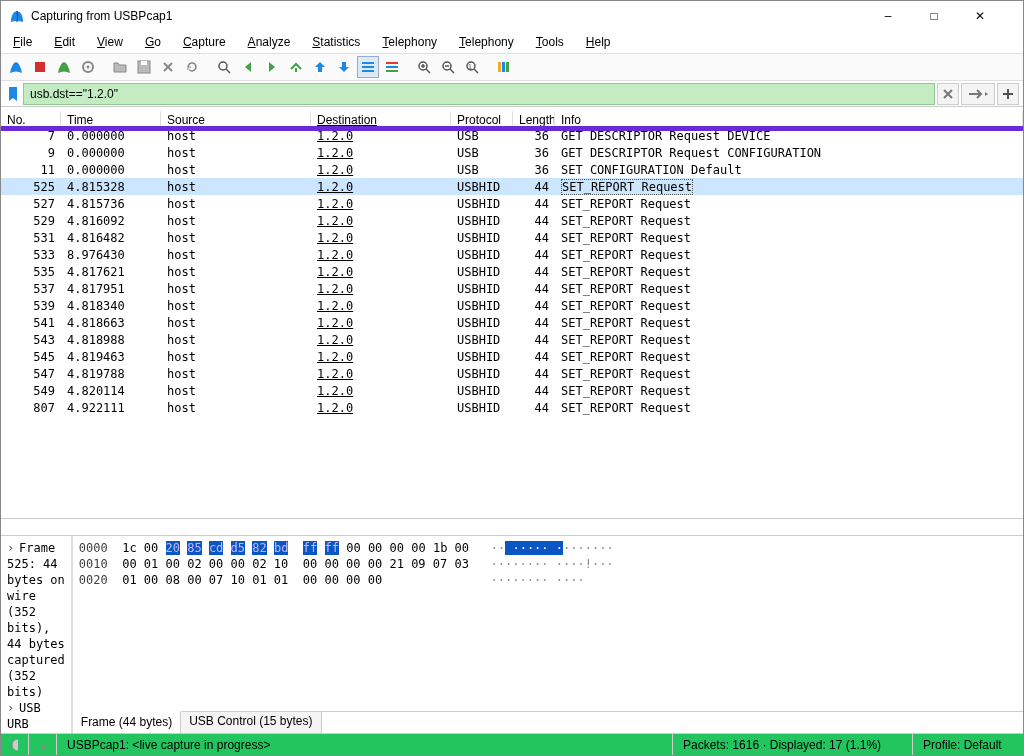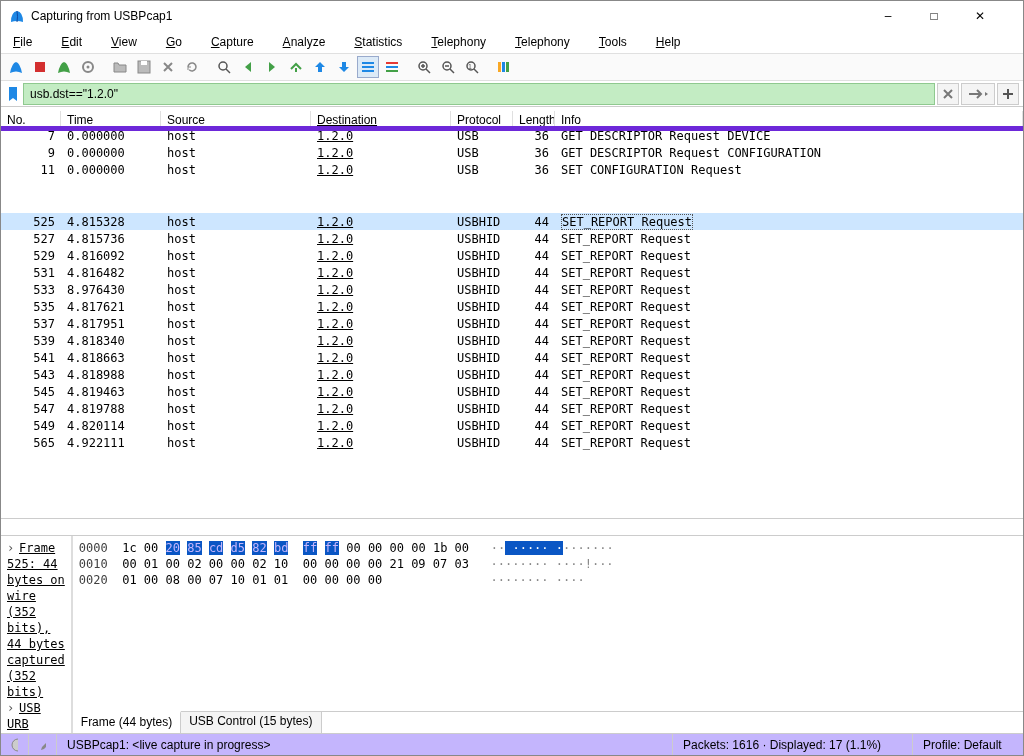--- a/index.html
+++ b/index.html
@@ -1,21 +1,21 @@
 <!DOCTYPE html>
 <html><head>
 <meta charset="utf-8">
 <style>
 * { box-sizing: border-box; margin: 0; padding: 0; }
 body { font-family: "Segoe UI", Tahoma, sans-serif; font-size: 12px; background: #fff; width: 1024px; height: 756px; display: flex; flex-direction: column; overflow: hidden; border: 1px solid #888; }
 .titlebar { height: 30px; display: flex; align-items: center; padding: 0 20px 0 8px; background: #fff; }
 .titlebar .app-icon { width: 16px; height: 16px; margin-right: 6px; display: inline-flex; }
 .titlebar .title { flex: 1; }
 .titlebar .winbtn { width: 46px; height: 30px; display: flex; align-items: center; justify-content: center; font-family: "Segoe UI Symbol", sans-serif; }
-.menubar { height: 22px; display: flex; align-items: center; padding: 0 6px; gap: 17px; }
+.menubar { height: 22px; display: flex; align-items: center; padding: 0 6px; gap: 10px; }
 .menubar span { padding: 2px 6px; }
 .menubar span::first-letter { text-decoration: underline; }
 .toolbar { height: 28px; display: flex; align-items: center; padding: 2px 4px; gap: 2px; border-top: 1px solid #e0e0e0; border-bottom: 1px solid #e0e0e0; background: #fafafa; }
 .toolbar .tbtn { width: 22px; height: 22px; display: flex; align-items: center; justify-content: center; border: 1px solid transparent; }
 .toolbar .sep { width: 6px; }
 .filterbar { height: 26px; display: flex; align-items: center; padding: 2px 4px; gap: 2px; border-bottom: 1px solid #ccc; }
 .filterbar .bmk { width: 16px; height: 22px; display:flex; align-items:center; justify-content:center; }
 .filterbar input { flex: 1; height: 22px; border: 1px solid #8fc98f; background: #c3ecc3; padding: 0 6px; font-size: 12px; outline:none; }
 .filterbar .fbtn { width: 22px; height: 22px; border: 1px solid #ccc; background:#f4f4f4; display:flex; align-items:center; justify-content:center; }
 .packet-list { flex: 1 1 auto; overflow: auto; position: relative; border-bottom:1px solid #ccc; }
@@ -23,37 +23,37 @@
 .plist-head div, .prow div.cell { padding: 2px 6px; overflow: hidden; white-space: nowrap; }
 .plist-head div { border-right: 1px solid #e0e0e0; }
 .c-no   { width: 60px; text-align: right; }
 .c-time { width: 100px; }
 .c-src  { width: 150px; }
 .c-dst  { width: 140px; text-decoration: underline; }
 .c-proto{ width: 62px; }
 .c-len  { width: 42px; text-align: right; }
 .c-info { flex: 1; }
 .prow { display: flex; height: 17px; font-family: Consolas, monospace; font-size: 12px; }
-.prow.sel { background: #cde6ff; margin-top: 35px; }
+.prow.sel { background: #cde6ff; }
 .prow.sel .c-info span.hi { border:1px dotted #555; }
 .lower { height: 198px; display: flex; border-top: 1px solid #ccc; }
 .detail-pane, .hex-pane { display:flex; flex-direction:column; }
-.detail-pane { width: 512px; border-right: 2px solid #ddd; text-decoration: underline; }
+.detail-pane { width: 512px; border-right: 2px solid #ddd; }
 .hex-pane { flex:1; }
 .detail-body { flex:1; overflow:auto; padding:4px 6px; font-family: Consolas, monospace; font-size:12px; line-height:16px; }
 .detail-body .node::before { content:"› "; color:#555; display:inline-block; width:12px; }
 .hex-body { flex:1; overflow:auto; padding:4px 6px; font-family: Consolas, monospace; font-size:12px; line-height:16px; white-space:pre; }
 .hex-body .off { color:#404040; }
 .hex-body .sel { background:#0a56c4; color:#c4b5fd; }
 .hex-body .ascii-sel { background:#0a56c4; color:#fff; }
 .hex-body .dot { color:#888; }
 .tabs { height:22px; display:flex; border-top:1px solid #ccc; }
 .tabs .tab { padding:2px 8px; border-right:1px solid #ccc; background:#f4f4f4; }
 .tabs .tab.active { background:#fff; border-top:2px solid #fff; margin-top:-1px; }
-.statusbar { height:22px; display:flex; align-items:flex-start; border-top:1px solid #ccc; background:#c4b5fd; font-size:12px; }
+.statusbar { height:22px; display:flex; align-items:flex-start; border-top:1px solid #ccc; background:#22c55e; font-size:12px; }
 .statusbar .seg { padding:0 10px; border-right:1px solid #ccc; height:100%; display:flex; align-items:center; }
 .statusbar .seg.flex { flex:1; }
 .statusbar .seg.last { border-right:none; }
 .hscroll { height:16px; overflow-x:scroll; }
 .hscroll-inner { width:2000px; height:1px; }
 svg { display:block; }
 </style>
 </head>
 <body>
 
@@ -260,21 +260,21 @@
         <div class="cell c-len">36</div>
         <div class="cell c-info">GET DESCRIPTOR Request CONFIGURATION</div>
       </div>
       <div class="prow">
         <div class="cell c-no">11</div>
         <div class="cell c-time">0.000000</div>
         <div class="cell c-src">host</div>
         <div class="cell c-dst">1.2.0</div>
         <div class="cell c-proto">USB</div>
         <div class="cell c-len">36</div>
-        <div class="cell c-info">SET CONFIGURATION Request</div>
+        <div class="cell c-info">SET CONFIGURATION Default</div>
       </div>
       <div class="prow sel">
         <div class="cell c-no">525</div>
         <div class="cell c-time">4.815328</div>
         <div class="cell c-src">host</div>
         <div class="cell c-dst">1.2.0</div>
         <div class="cell c-proto">USBHID</div>
         <div class="cell c-len">44</div>
         <div class="cell c-info"><span class="hi">SET_REPORT Request</span></div>
       </div>
@@ -380,21 +380,21 @@
       <div class="prow">
         <div class="cell c-no">549</div>
         <div class="cell c-time">4.820114</div>
         <div class="cell c-src">host</div>
         <div class="cell c-dst">1.2.0</div>
         <div class="cell c-proto">USBHID</div>
         <div class="cell c-len">44</div>
         <div class="cell c-info">SET_REPORT Request</div>
       </div>
       <div class="prow">
-        <div class="cell c-no">565</div>
+        <div class="cell c-no">807</div>
         <div class="cell c-time">4.922111</div>
         <div class="cell c-src">host</div>
         <div class="cell c-dst">1.2.0</div>
         <div class="cell c-proto">USBHID</div>
         <div class="cell c-len">44</div>
         <div class="cell c-info">SET_REPORT Request</div>
       </div>
     </div>
 </div>
 <div class="hscroll">

